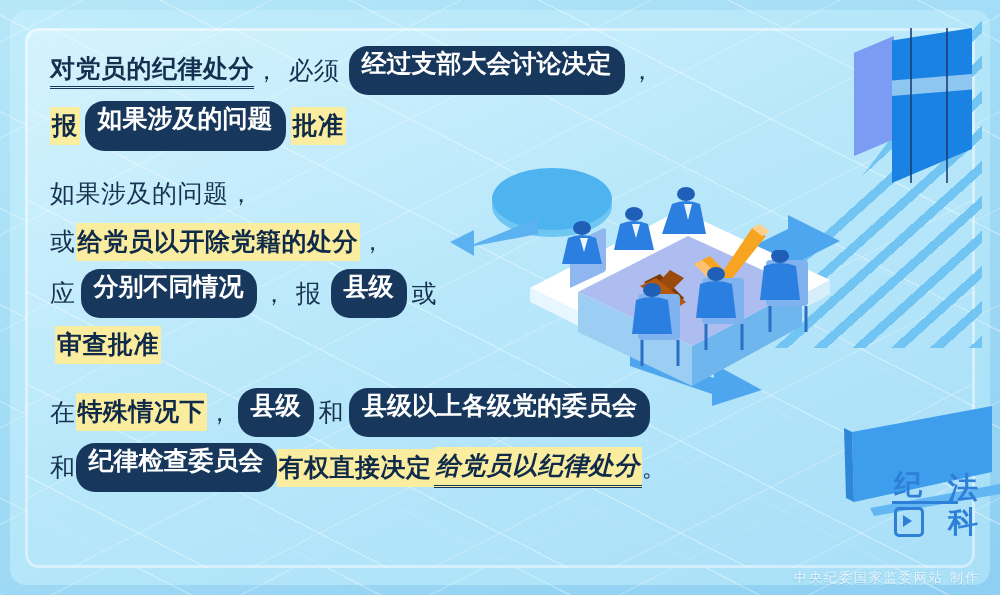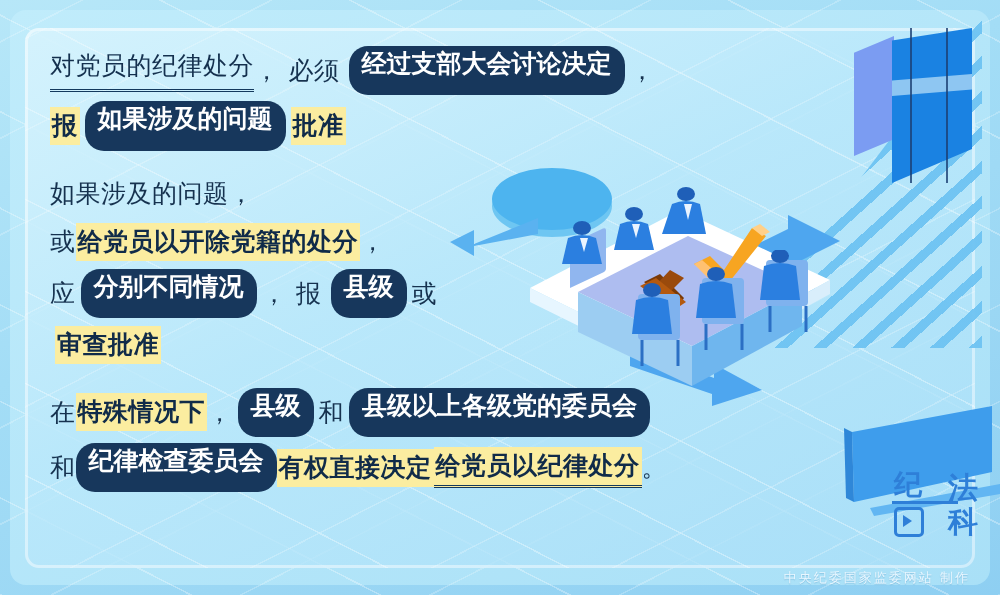--- a/index.html
+++ b/index.html
@@ -64,42 +64,42 @@
   
   .card{position:absolute;right:10px;bottom:92px;width:150px;height:105px;}
 
   
   .text-col{position:absolute;left:50px;top:46px;width:610px;}
   .para{margin-bottom:22px;}
   .ln{display:flex;align-items:center;flex-wrap:nowrap;
       min-height:42px;margin-bottom:6px;white-space:nowrap;}
   .t{font-size:25px;color:#14304e;letter-spacing:.5px;}
   .t.light{font-weight:400;color:#16324f;}
-  .t.ul{font-weight:400;border-bottom:3px double #13395d;padding-bottom:7px;}
+  .t.ul{font-weight:700;border-bottom:3px double #13395d;padding-bottom:1px;}
   .hl{background:#fbeda0;font-weight:700;color:#102b49;padding:2px 2px 3px;}
-  .hl.ul2{border-bottom:3px double #13395d;}
+  .hl.ul2{border-bottom:3px double #13395d;font-style:italic;}
   .pill{display:inline-block;background:#17375c;color:#fff;font-weight:700;font-size:25px;
         border-radius:19px;padding:5px 13px 18px;line-height:1.05;}
   .sp{display:inline-block;width:9px;}
   .sp-s{display:inline-block;width:5px;}
 
   
   .logo{position:absolute;right:22px;bottom:58px;width:86px;height:66px;}
   .logo .g{position:absolute;font-family:"DejaVu Sans","Liberation Sans",sans-serif;
     font-weight:700;color:#2e7fd8;font-size:28px;line-height:1;}
   .logo .lg1{left:2px;top:0;}
   .logo .lg2{right:0;top:2px;font-size:30px;}
   .logo .lg4{right:0;bottom:0;font-size:30px;}
   .logo .circ{position:absolute;left:2px;bottom:0;width:30px;height:30px;border:3px solid #2e7fd8;
     border-radius:5px;box-sizing:border-box;}
   .logo .tri{position:absolute;left:11px;bottom:10px;width:0;height:0;
     border-left:9px solid #2e7fd8;border-top:6px solid transparent;border-bottom:6px solid transparent;}
   .logo .bar{position:absolute;left:0;top:30px;width:66px;height:3px;background:#2e7fd8;}
 
-  .credit{position:absolute;right:30px;bottom:8px;font-size:13px;color:#e9f7ff;
+  .credit{position:absolute;right:20px;bottom:8px;font-size:13px;color:#e9f7ff;
     letter-spacing:2px;font-family:"DejaVu Sans","Liberation Sans",sans-serif;
     text-shadow:0 1px 1px rgba(60,130,180,.35);}
 </style>
 </head>
 <body>
 
 <div class="stage">
 
   <div class="outer-frame"></div>
   <div class="lattice"></div>

